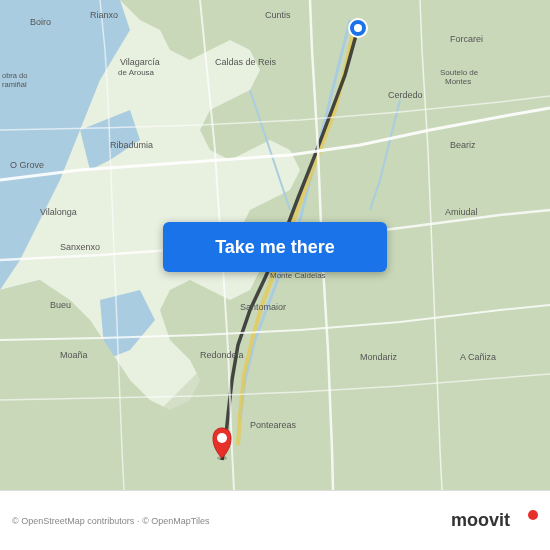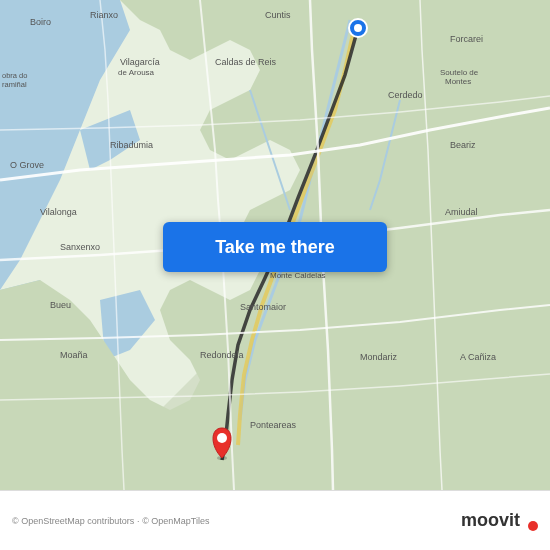--- a/index.html
+++ b/index.html
@@ -67,22 +67,22 @@
       gap: 6px;
       font-size: 13px;
       color: #333;
     }
     #footer-arrow {
       color: #555;
       font-size: 16px;
     }
     #footer-logo {
       display: flex;
-      align-items: flex-end;
-      gap: 8px;
+      align-items: flex-start;
+      gap: 18px;
     }
     #moovit-logo {
       font-size: 18px;
       font-weight: bold;
       color: #333;
     }
     #moovit-dot {
       width: 10px;
       height: 10px;
       background: #e8302a;

